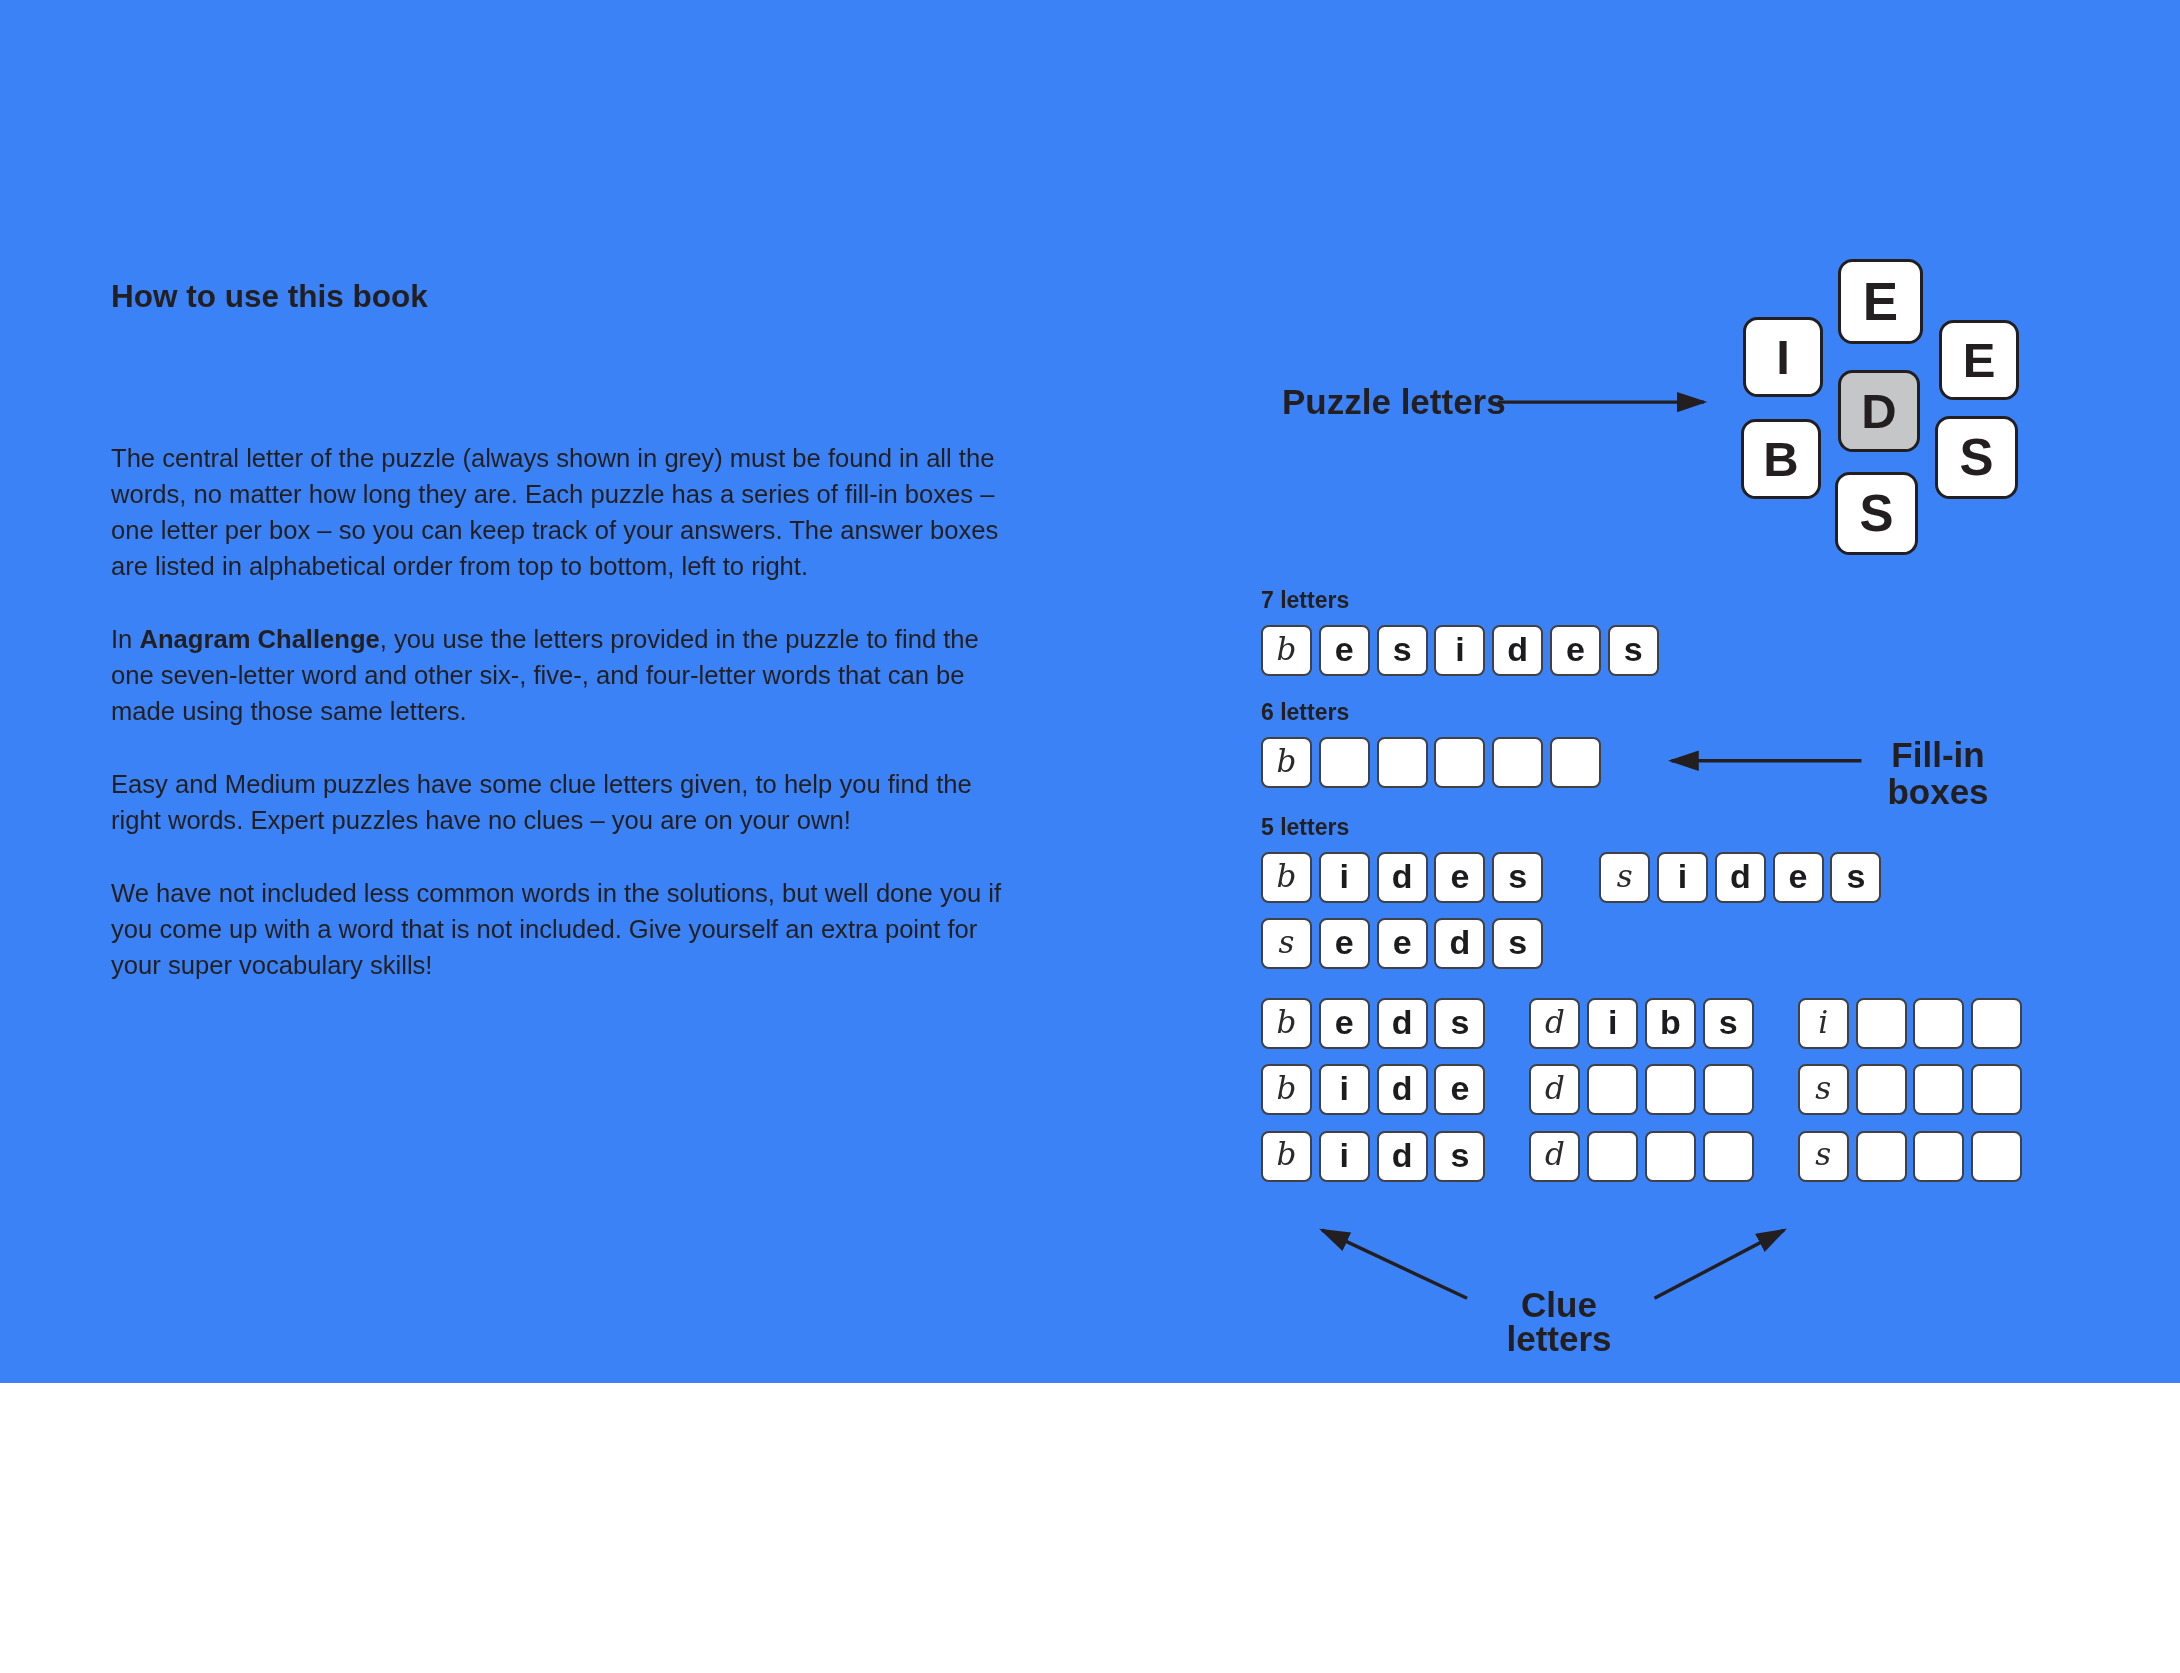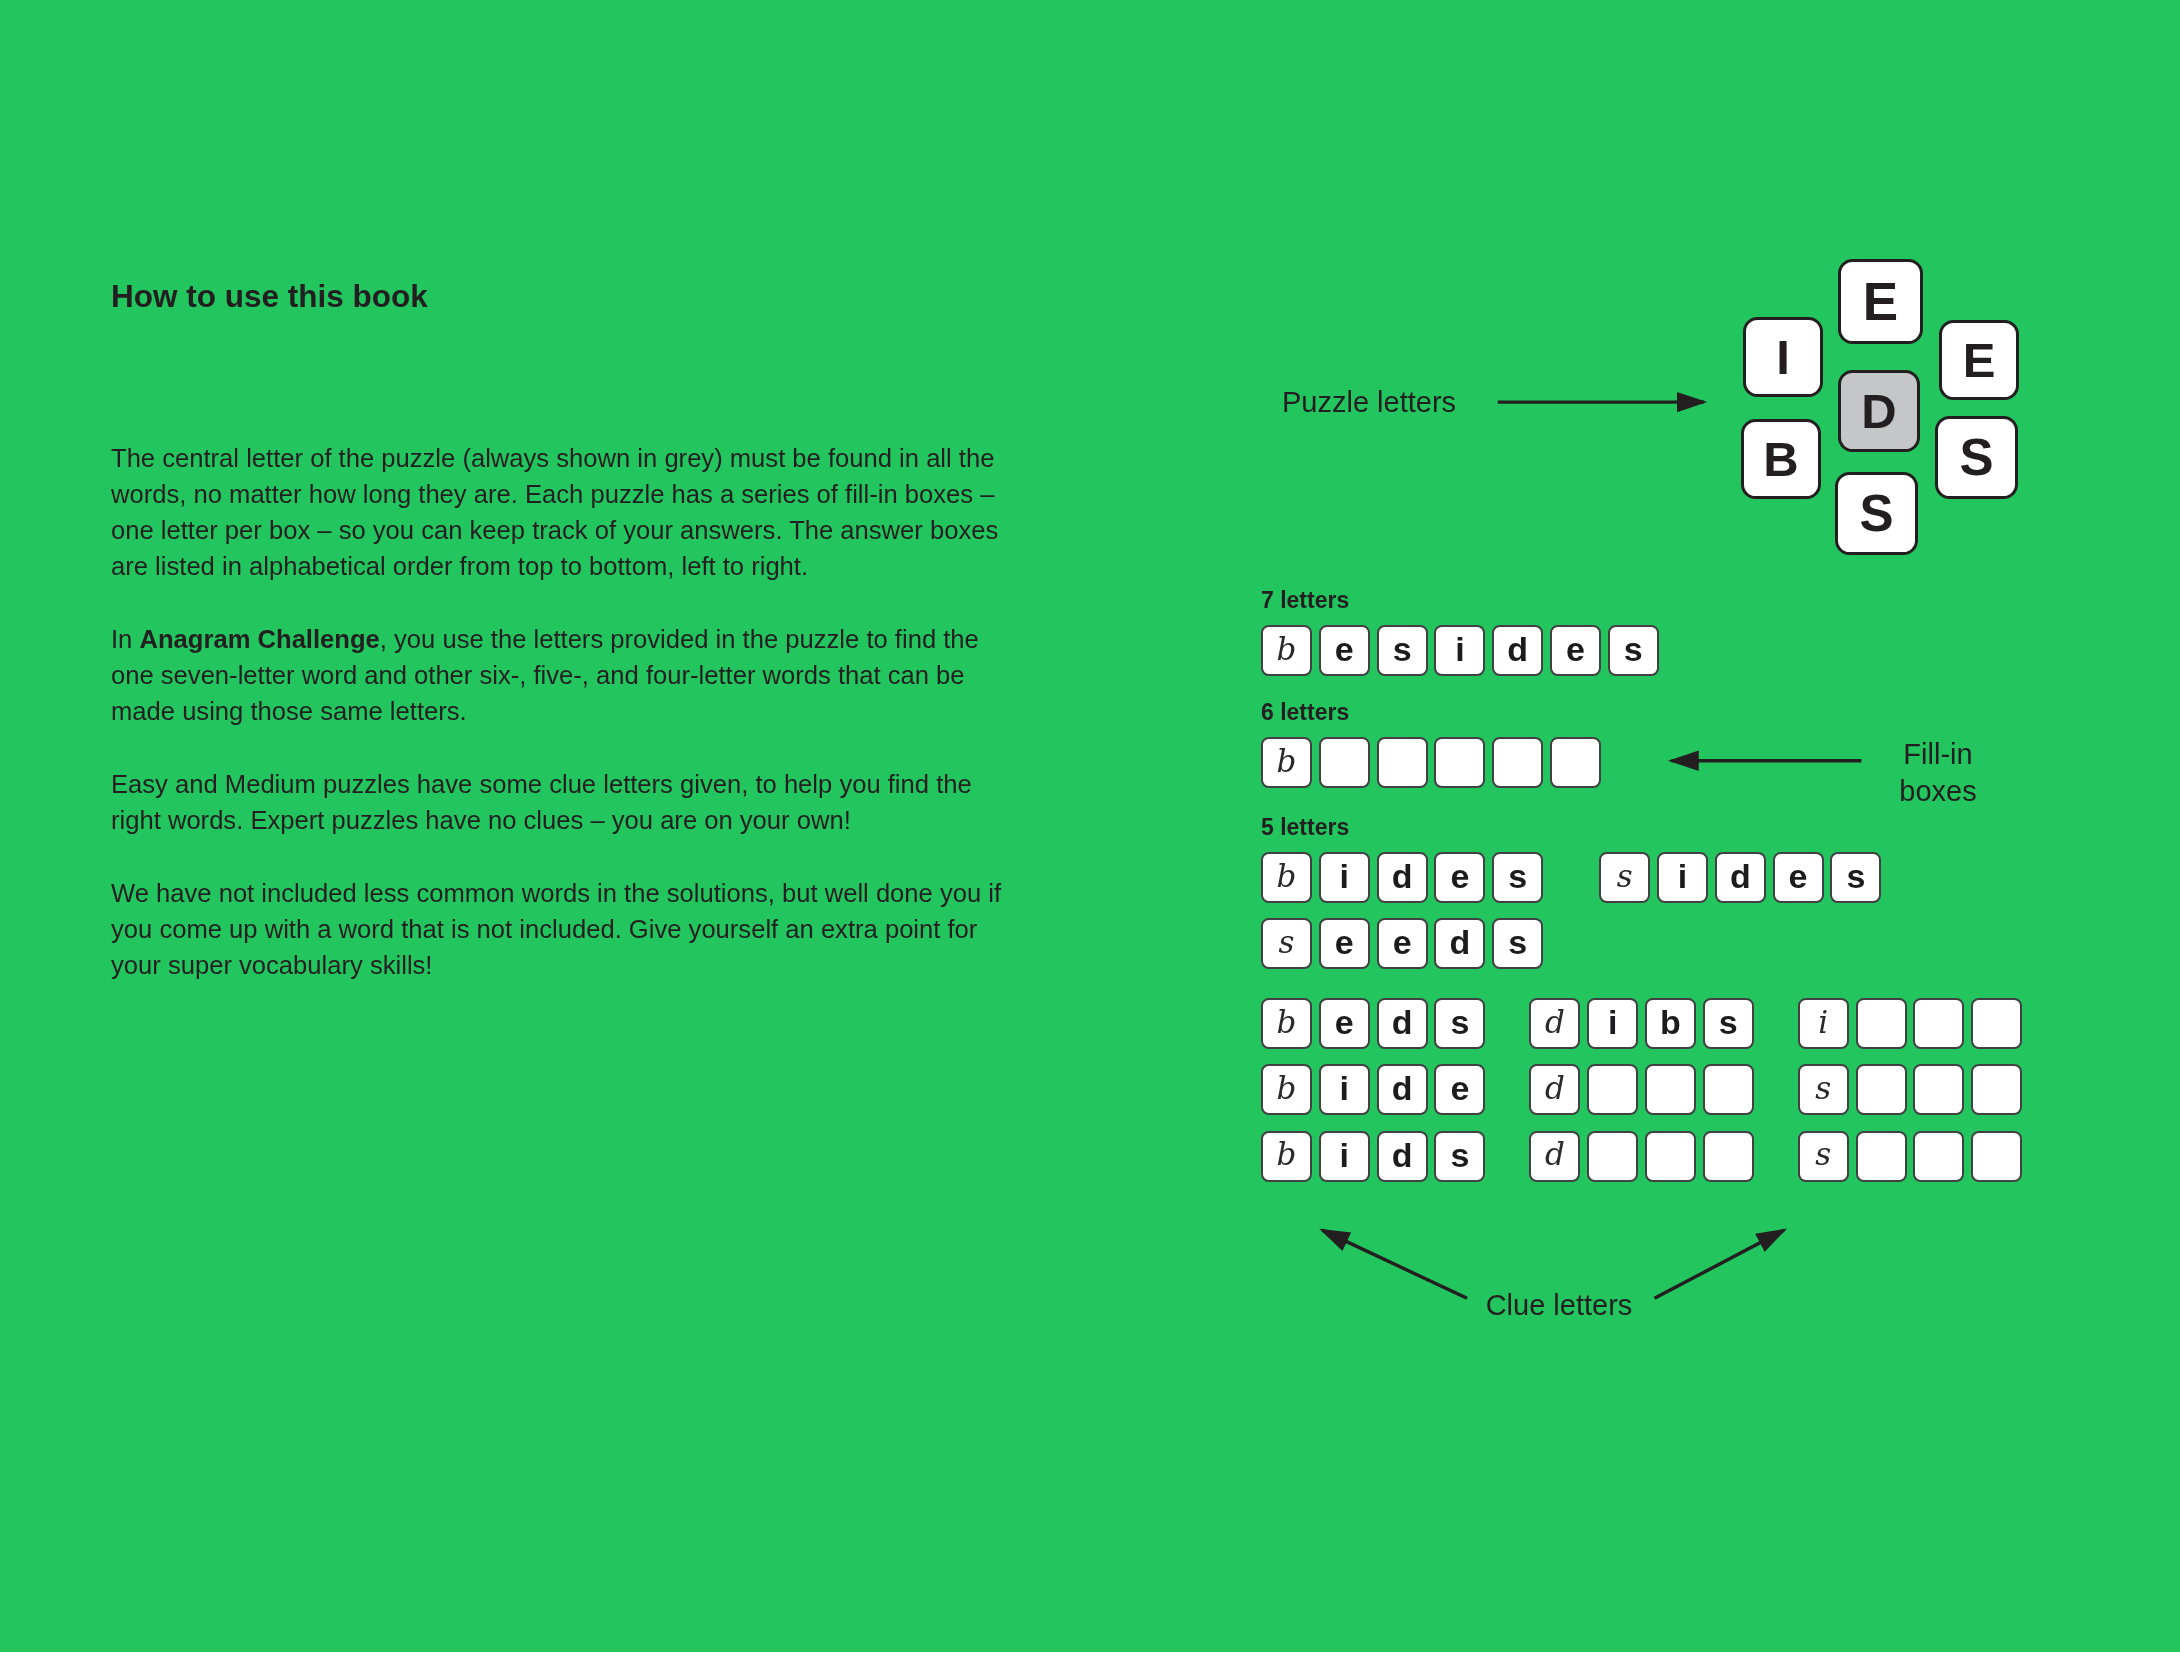--- a/index.html
+++ b/index.html
@@ -1,19 +1,19 @@
 <!DOCTYPE html>
 <html style="font-size:13.6px"><head>
 <meta charset="utf-8">
 <style>
   html,body{margin:0;padding:0;background:#ffffff;}
   .page{
     position:relative;
-    width:2181px;height:1652px;
-    background:#22c55e;
+    width:2181px;height:1383px;
+    background:#3b82f6;
     font-family:"Liberation Sans", sans-serif;
     color:#231f20;
     overflow:hidden;
   }
 
   
   .left-col{position:absolute;left:111px;top:278px;width:893px;}
   .left-col h1{font-size:31.5px;line-height:37px;margin:0 0 125px 0;font-weight:bold;}
   .left-col p{font-size:25.6px;line-height:36px;margin:0 0 37px 0;}
   .left-col .b{font-weight:bold;}
@@ -30,21 +30,21 @@
   }
   .pos-top        {left:1838px;top:259px;width:85px;height:85px;font-size:53px;}
   .pos-upper-left {left:1743px;top:317px;width:80px; height:80px; font-size:49px;}
   .pos-upper-right{left:1939px;top:320px;width:80px; height:80px; font-size:49px;}
   .pos-center     {left:1838px;top:370px;width:82px; height:82px; font-size:49px;}
   .pos-lower-left {left:1741px;top:419px;width:80px; height:80px; font-size:49px;}
   .pos-lower-right{left:1935px;top:416px;width:83px; height:83px; font-size:51px;}
   .pos-bottom     {left:1835px;top:472px;width:83px; height:83px; font-size:51px;}
 
   
-  .anno{position:absolute;font-weight:normal;font-size:29px;line-height:34px;color:#231f20;}
+  .anno{position:absolute;font-weight:bold;font-size:35px;line-height:34px;color:#231f20;}
   .puzzle-label{left:1282px;top:385px;}
   .fill-label{left:1874px;top:736px;width:128px;text-align:center;line-height:37px;}
   .clue-label{left:1474px;top:1288px;width:170px;text-align:center;}
 
   
   .sections{position:absolute;left:0;top:0;width:100%;height:100%;pointer-events:none;}
   .section{position:absolute;left:1261px;}
   .section[data-size="7"]{top:586px;}
   .section[data-size="6"]{top:698px;}
   .section[data-size="5"]{top:813px;}

